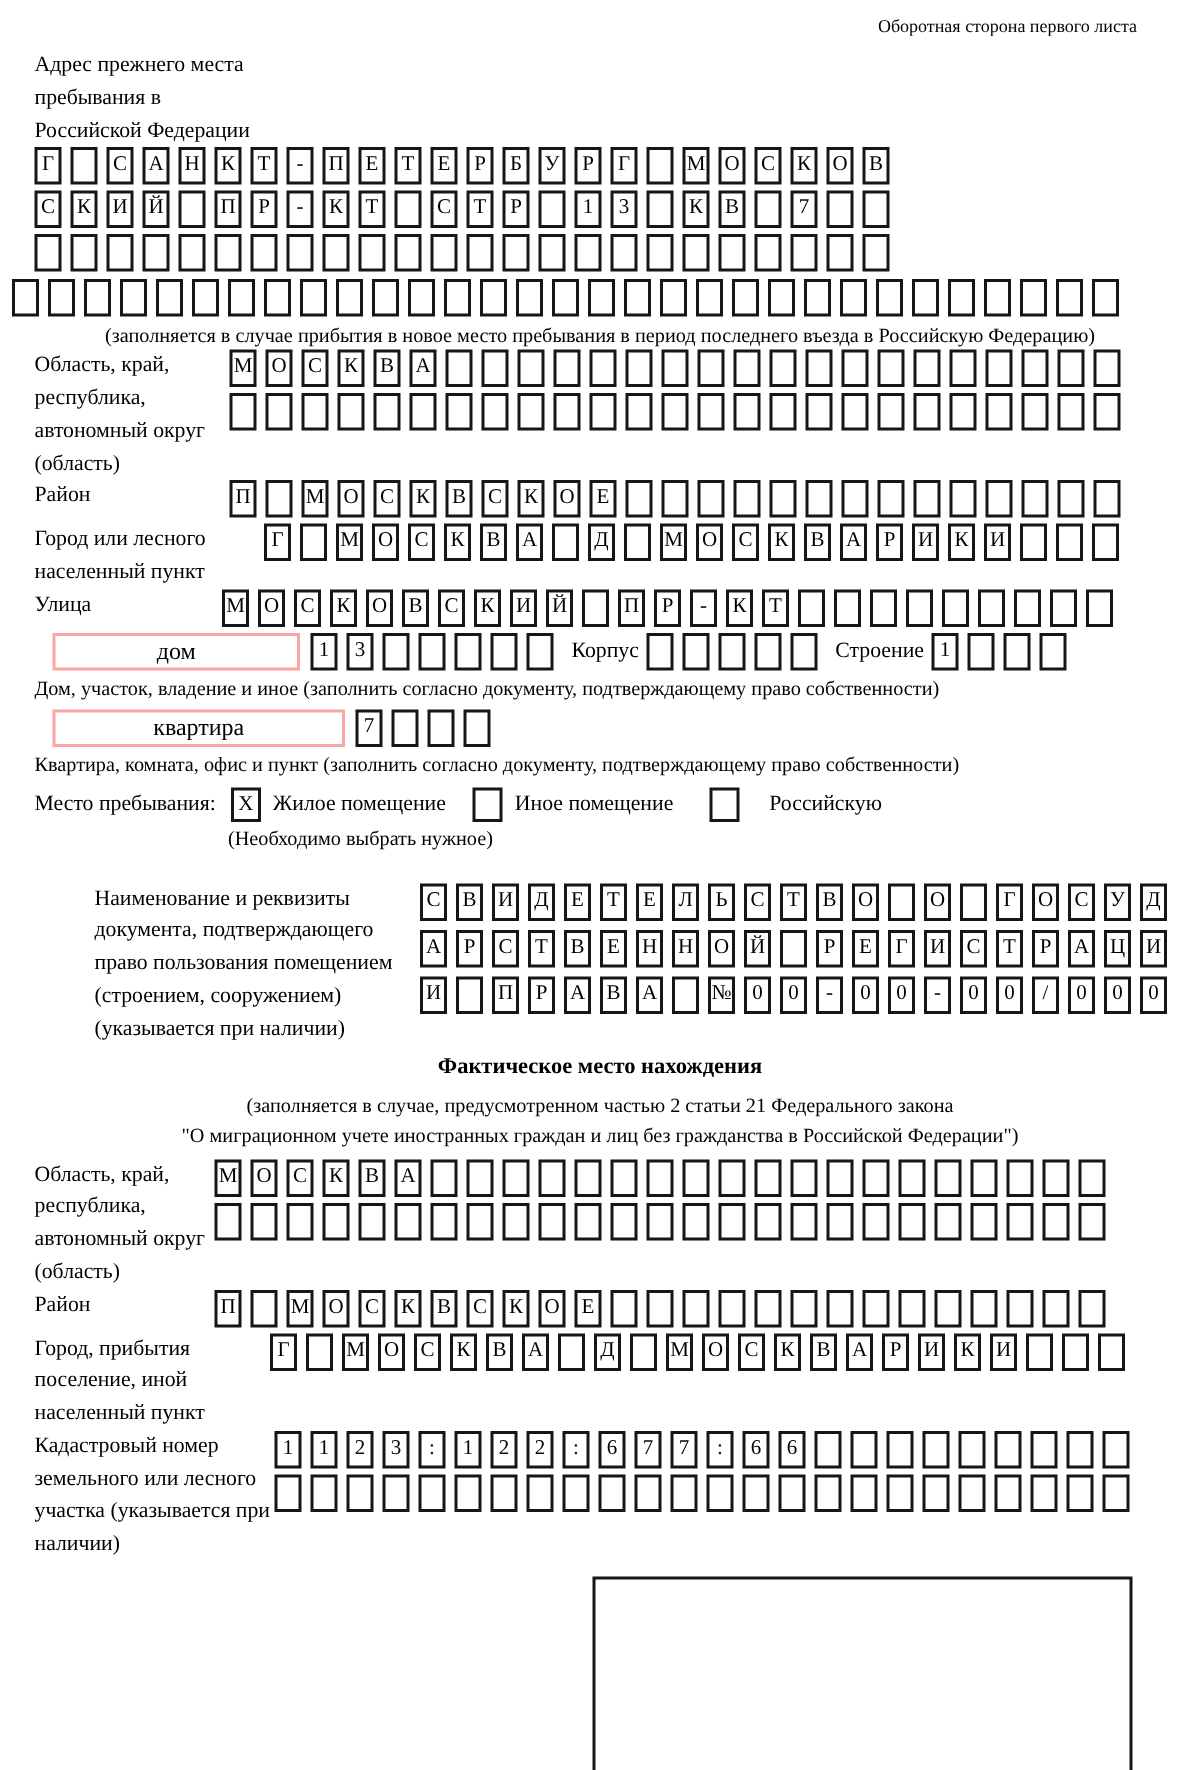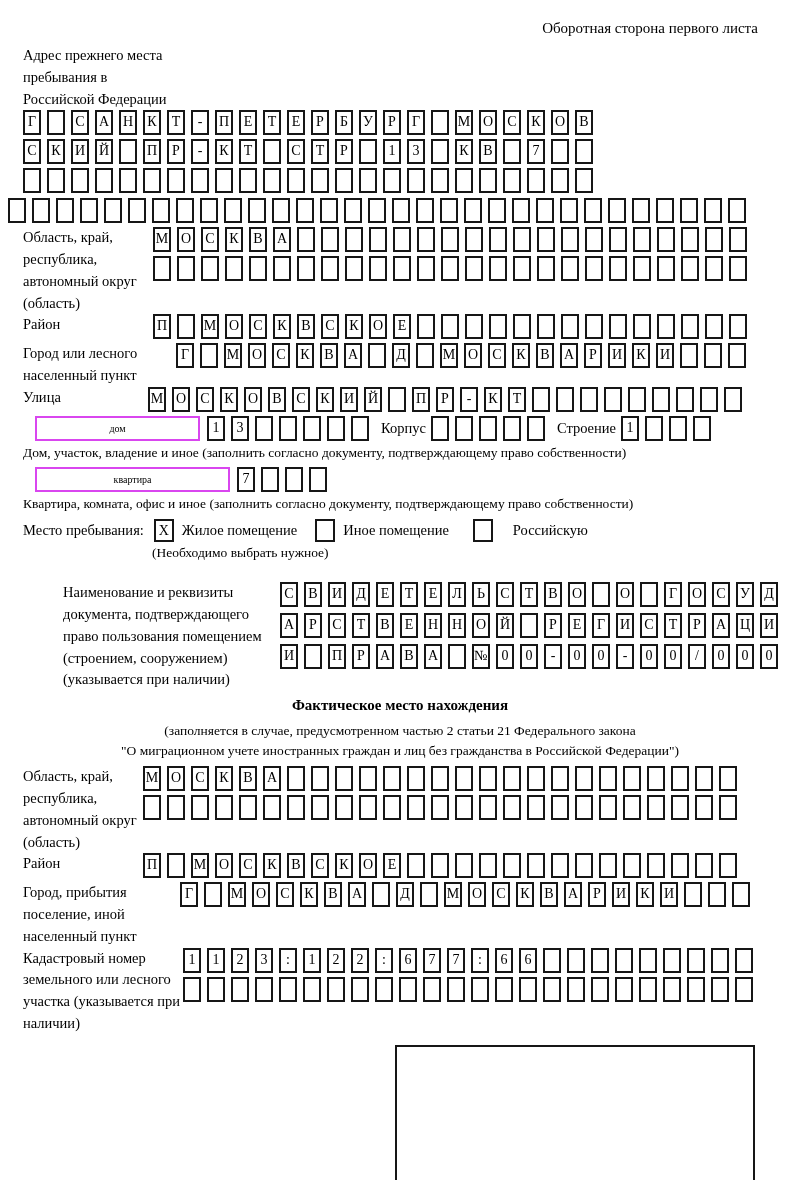--- a/index.html
+++ b/index.html
@@ -2,40 +2,40 @@
 <html><head>
 <meta charset="utf-8">
 <style>
   * { margin:0; padding:0; box-sizing:border-box; }
   html,body { background:#fff; }
   .page {
     position:relative; width:800px; height:1180px; margin:0 auto;
     background:#fff; color:#000;
     font-family:"Liberation Serif", serif; overflow:hidden;
   }
-  .side-note { text-align:right; padding:20px 42px 0 0; font-size:15px; }
+  .side-note { text-align:right; padding:10px 42px 0 0; font-size:12px; }
   .frow { display:flex; align-items:flex-start; padding-left:23px; }
   .lbl { font-size:14.5px; line-height:1.5; flex:0 0 auto; }
   .w152{width:152px;} .w130{width:130px;} .w153{width:153px;} .w125{width:125px;}
   .w217{width:217px;margin-left:40px;} .w120{width:120px;} .w157{width:157px;} .w160{width:160px;}
   .gridcol { flex:1 1 auto; }
   .grid { white-space:nowrap; height:25px; margin-bottom:4px; }
   .cell {
     display:inline-block; width:18px; height:25px; border:2px solid #161616;
     margin-right:6px; font-size:14px; line-height:20px; text-align:center;
     vertical-align:top; background:#fff;
   }
   .fullrow { margin-left:8px; margin-top:1px; }
   .caption { font-size:13.5px; line-height:1.35; }
   .caption.center { text-align:center; margin-top:2px; }
   .caption.indent { padding-left:23px; margin:1px 0 5px 0; }
   .sec-title { text-align:center; font-weight:bold; font-size:15.5px; margin:6px 0 7px 0; }
   .namebox {
-    display:inline-block; border:2px solid #d946ef; height:25px; text-align:center;
-    font-size:10px; line-height:21px; vertical-align:top; margin-right:7px;
+    display:inline-block; border:2px solid #fca5a5; height:25px; text-align:center;
+    font-size:16px; line-height:21px; vertical-align:top; margin-right:7px;
   }
   .housebox { width:165px; } .aptbox { width:195px; }
   .inline-lbl { display:inline-block; font-size:14.5px; line-height:25px; vertical-align:top; margin:0 5px 0 6px; }
   .house-row { padding-left:35px; white-space:nowrap; margin-bottom:3px; }
   .res-row { display:flex; align-items:center; padding-left:23px; margin:6px 0 2px 0; font-size:14.5px; }
   .cb {
     display:inline-block; width:20px; height:23px; border:2px solid #161616;
     text-align:center; font-size:14px; line-height:19px; vertical-align:middle; flex:0 0 auto;
   }
   .res-row .txt { margin:0 10px 0 8px; }
@@ -52,20 +52,21 @@
 
   <div class="frow mt8">
     <div class="lbl w152">Адрес прежнего места пребывания в Российской Федерации</div>
     <div class="gridcol">
       <div class="grid"><span class="cell">Г</span><span class="cell"></span><span class="cell">С</span><span class="cell">А</span><span class="cell">Н</span><span class="cell">К</span><span class="cell">Т</span><span class="cell">-</span><span class="cell">П</span><span class="cell">Е</span><span class="cell">Т</span><span class="cell">Е</span><span class="cell">Р</span><span class="cell">Б</span><span class="cell">У</span><span class="cell">Р</span><span class="cell">Г</span><span class="cell"></span><span class="cell">М</span><span class="cell">О</span><span class="cell">С</span><span class="cell">К</span><span class="cell">О</span><span class="cell">В</span></div>
       <div class="grid"><span class="cell">С</span><span class="cell">К</span><span class="cell">И</span><span class="cell">Й</span><span class="cell"></span><span class="cell">П</span><span class="cell">Р</span><span class="cell">-</span><span class="cell">К</span><span class="cell">Т</span><span class="cell"></span><span class="cell">С</span><span class="cell">Т</span><span class="cell">Р</span><span class="cell"></span><span class="cell">1</span><span class="cell">3</span><span class="cell"></span><span class="cell">К</span><span class="cell">В</span><span class="cell"></span><span class="cell">7</span><span class="cell"></span><span class="cell"></span></div>
       <div class="grid"><span class="cell"></span><span class="cell"></span><span class="cell"></span><span class="cell"></span><span class="cell"></span><span class="cell"></span><span class="cell"></span><span class="cell"></span><span class="cell"></span><span class="cell"></span><span class="cell"></span><span class="cell"></span><span class="cell"></span><span class="cell"></span><span class="cell"></span><span class="cell"></span><span class="cell"></span><span class="cell"></span><span class="cell"></span><span class="cell"></span><span class="cell"></span><span class="cell"></span><span class="cell"></span><span class="cell"></span></div>
     </div>
   </div>
   <div class="grid fullrow"><span class="cell"></span><span class="cell"></span><span class="cell"></span><span class="cell"></span><span class="cell"></span><span class="cell"></span><span class="cell"></span><span class="cell"></span><span class="cell"></span><span class="cell"></span><span class="cell"></span><span class="cell"></span><span class="cell"></span><span class="cell"></span><span class="cell"></span><span class="cell"></span><span class="cell"></span><span class="cell"></span><span class="cell"></span><span class="cell"></span><span class="cell"></span><span class="cell"></span><span class="cell"></span><span class="cell"></span><span class="cell"></span><span class="cell"></span><span class="cell"></span><span class="cell"></span><span class="cell"></span><span class="cell"></span><span class="cell"></span></div>
+  <div class="caption center">(заполняется в случае прибытия в новое место пребывания в период последнего въезда в Российскую Федерацию)</div>
 
 
   <div class="frow">
     <div class="lbl w130">Область, край, республика, автономный округ (область)</div>
     <div class="gridcol">
       <div class="grid"><span class="cell">М</span><span class="cell">О</span><span class="cell">С</span><span class="cell">К</span><span class="cell">В</span><span class="cell">А</span><span class="cell"></span><span class="cell"></span><span class="cell"></span><span class="cell"></span><span class="cell"></span><span class="cell"></span><span class="cell"></span><span class="cell"></span><span class="cell"></span><span class="cell"></span><span class="cell"></span><span class="cell"></span><span class="cell"></span><span class="cell"></span><span class="cell"></span><span class="cell"></span><span class="cell"></span><span class="cell"></span><span class="cell"></span></div>
       <div class="grid"><span class="cell"></span><span class="cell"></span><span class="cell"></span><span class="cell"></span><span class="cell"></span><span class="cell"></span><span class="cell"></span><span class="cell"></span><span class="cell"></span><span class="cell"></span><span class="cell"></span><span class="cell"></span><span class="cell"></span><span class="cell"></span><span class="cell"></span><span class="cell"></span><span class="cell"></span><span class="cell"></span><span class="cell"></span><span class="cell"></span><span class="cell"></span><span class="cell"></span><span class="cell"></span><span class="cell"></span><span class="cell"></span></div>
     </div>
   </div>
 
@@ -91,21 +92,21 @@
   </div>
 
   <div class="house-row">
     <span class="namebox housebox">дом</span><span class="grid" style="display:inline-block;margin-bottom:0;"><span class="cell">1</span><span class="cell">3</span><span class="cell"></span><span class="cell"></span><span class="cell"></span><span class="cell"></span><span class="cell"></span></span><span class="inline-lbl">Корпус</span><span class="grid" style="display:inline-block;margin-bottom:0;"><span class="cell"></span><span class="cell"></span><span class="cell"></span><span class="cell"></span><span class="cell"></span></span><span class="inline-lbl">Строение</span><span class="grid" style="display:inline-block;margin-bottom:0;"><span class="cell">1</span><span class="cell"></span><span class="cell"></span><span class="cell"></span></span>
   </div>
   <div class="caption indent">Дом, участок, владение и иное (заполнить согласно документу, подтверждающему право собственности)</div>
 
   <div class="house-row">
     <span class="namebox aptbox">квартира</span><span class="grid" style="display:inline-block;margin-bottom:0;"><span class="cell">7</span><span class="cell"></span><span class="cell"></span><span class="cell"></span></span>
   </div>
-  <div class="caption indent">Квартира, комната, офис и иное (заполнить согласно документу, подтверждающему право собственности)</div>
+  <div class="caption indent">Квартира, комната, офис и пункт (заполнить согласно документу, подтверждающему право собственности)</div>
 
   <div class="res-row">
     <span>Место пребывания:</span>
     <span class="cb" style="margin-left:10px;">X</span>
     <span class="txt">Жилое помещение</span>
     <span class="cb" style="margin-left:8px;"></span>
     <span class="txt">Иное помещение</span>
     <span class="cb" style="margin-left:14px;"></span>
     <span class="txt" style="margin-left:20px;">Российскую</span>
   </div>

